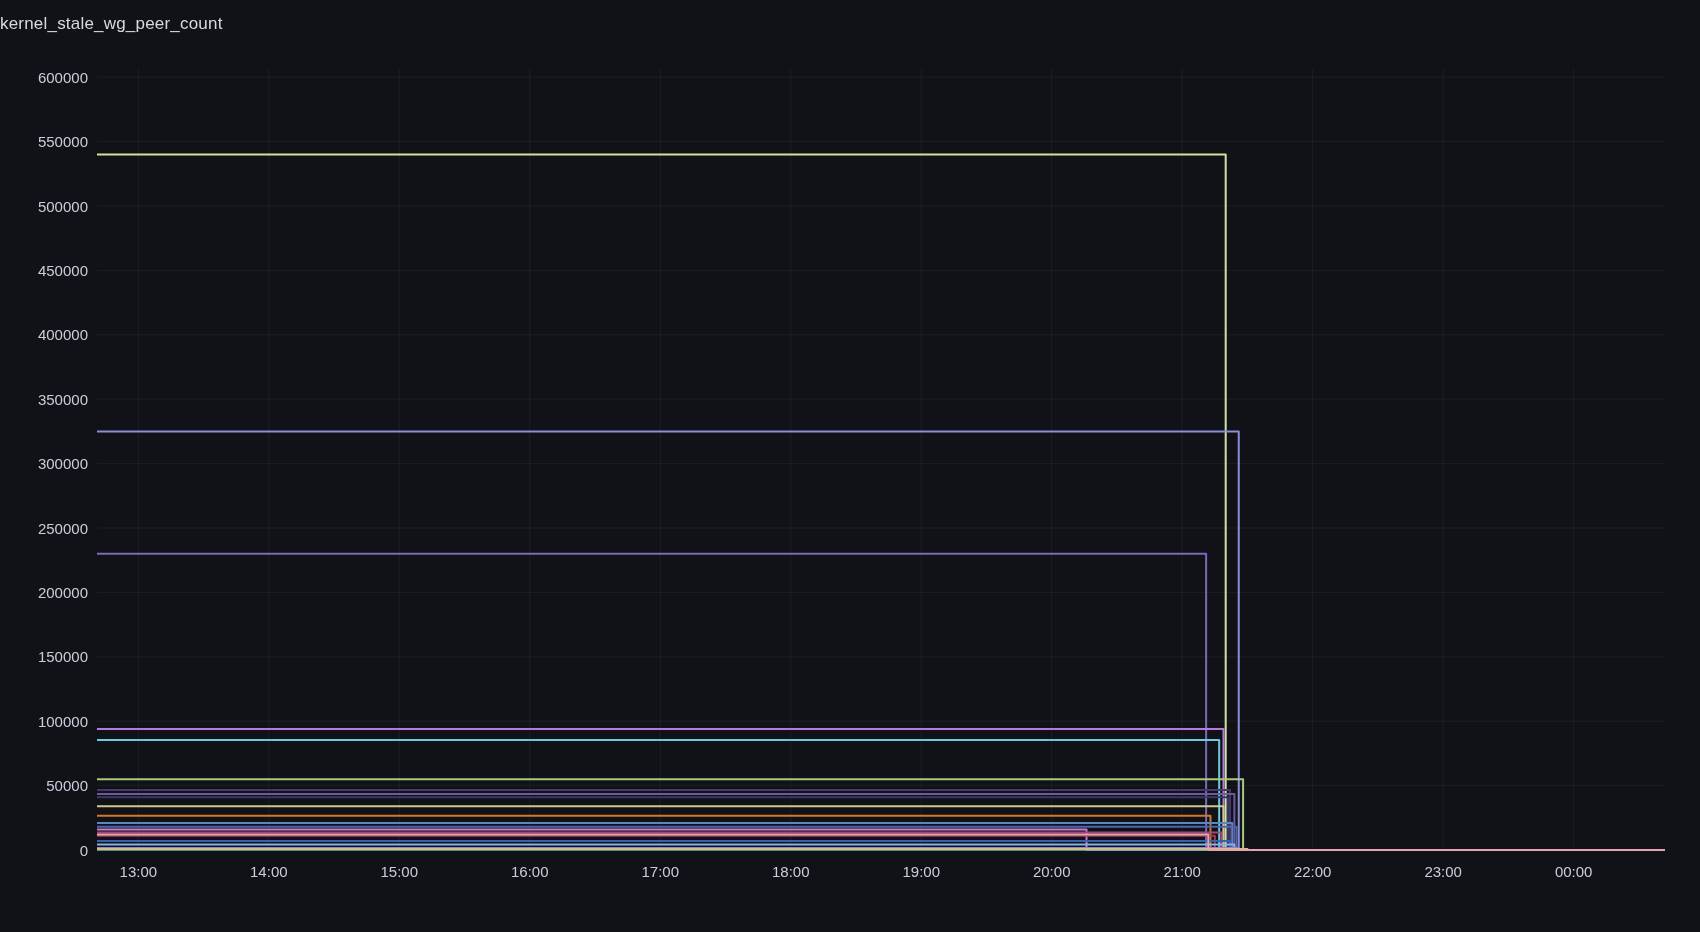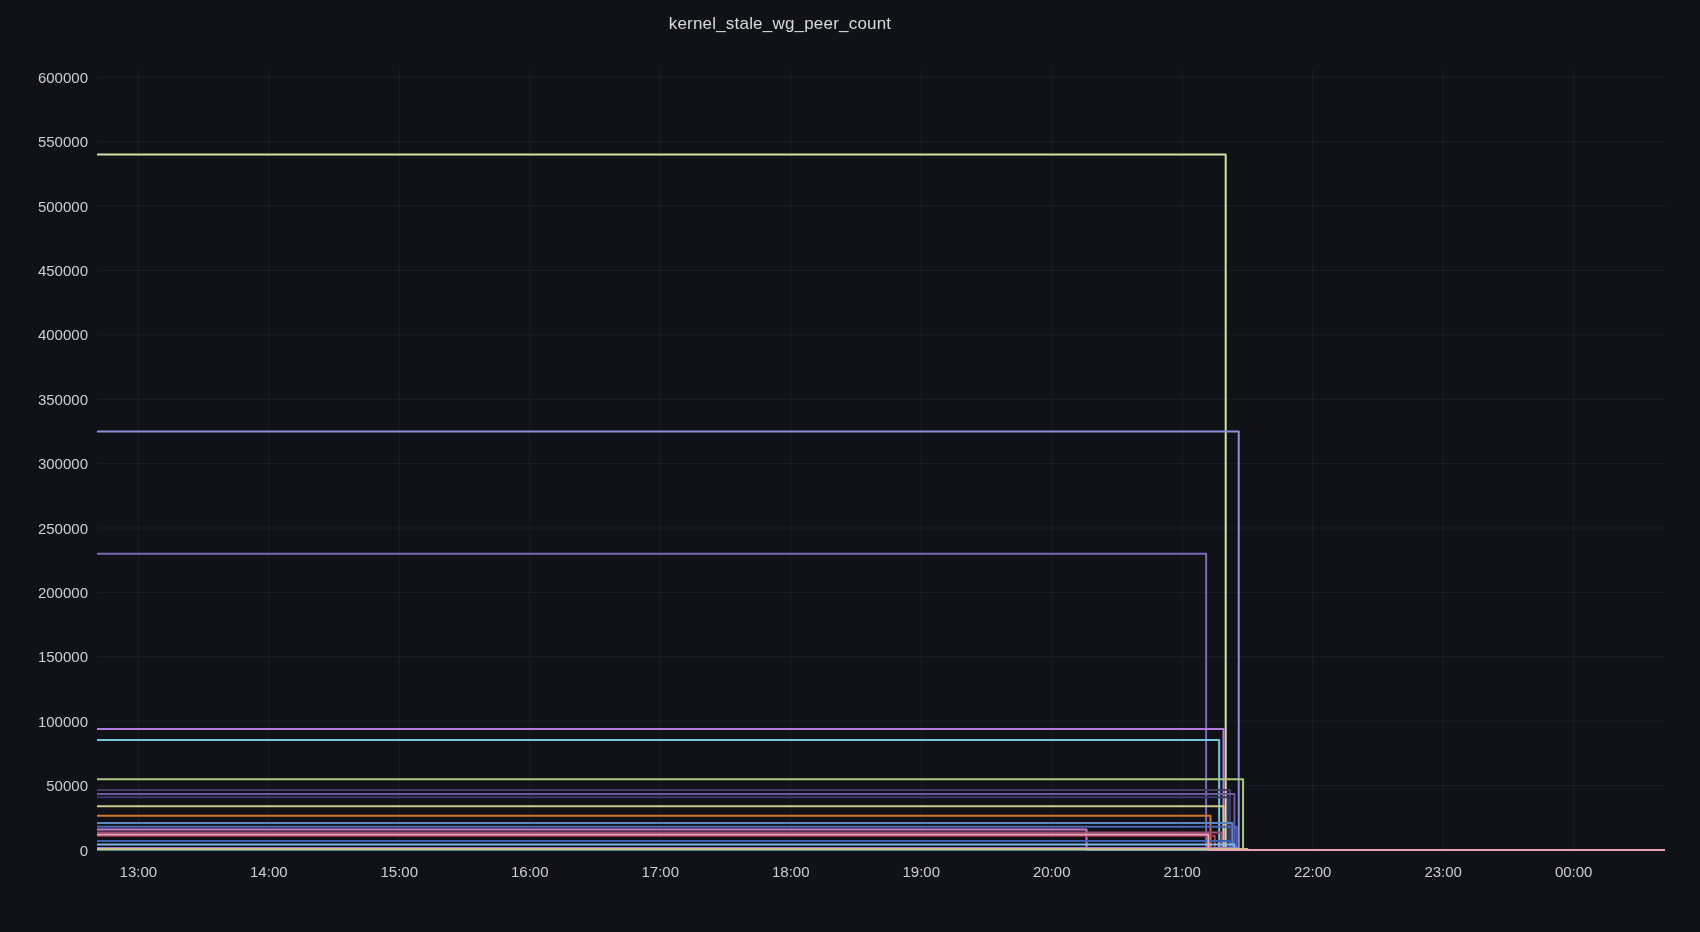--- a/index.html
+++ b/index.html
@@ -5,21 +5,21 @@
   html,body{margin:0;padding:0;}
   body{
     width:1700px;height:932px;overflow:hidden;
     background:#111217;
     font-family:"Liberation Sans", sans-serif;
     color:#ccccdc;
   }
   .panel{position:relative;width:1700px;height:932px;background:#111217;}
   .panel-title{
     position:absolute;top:14px;left:0;width:1560px;
-    text-align:center;
+    text-align:left;
     font-size:17px;font-weight:500;letter-spacing:.2px;
     color:#d8d9da;
     cursor:pointer;
   }
   .chart-wrap{position:absolute;top:0;left:0;width:1700px;height:932px;}
   svg{display:block;}
   .tick-label{
     font-family:"Liberation Sans", sans-serif;
     font-size:15px;
     fill:#ccccdc;

